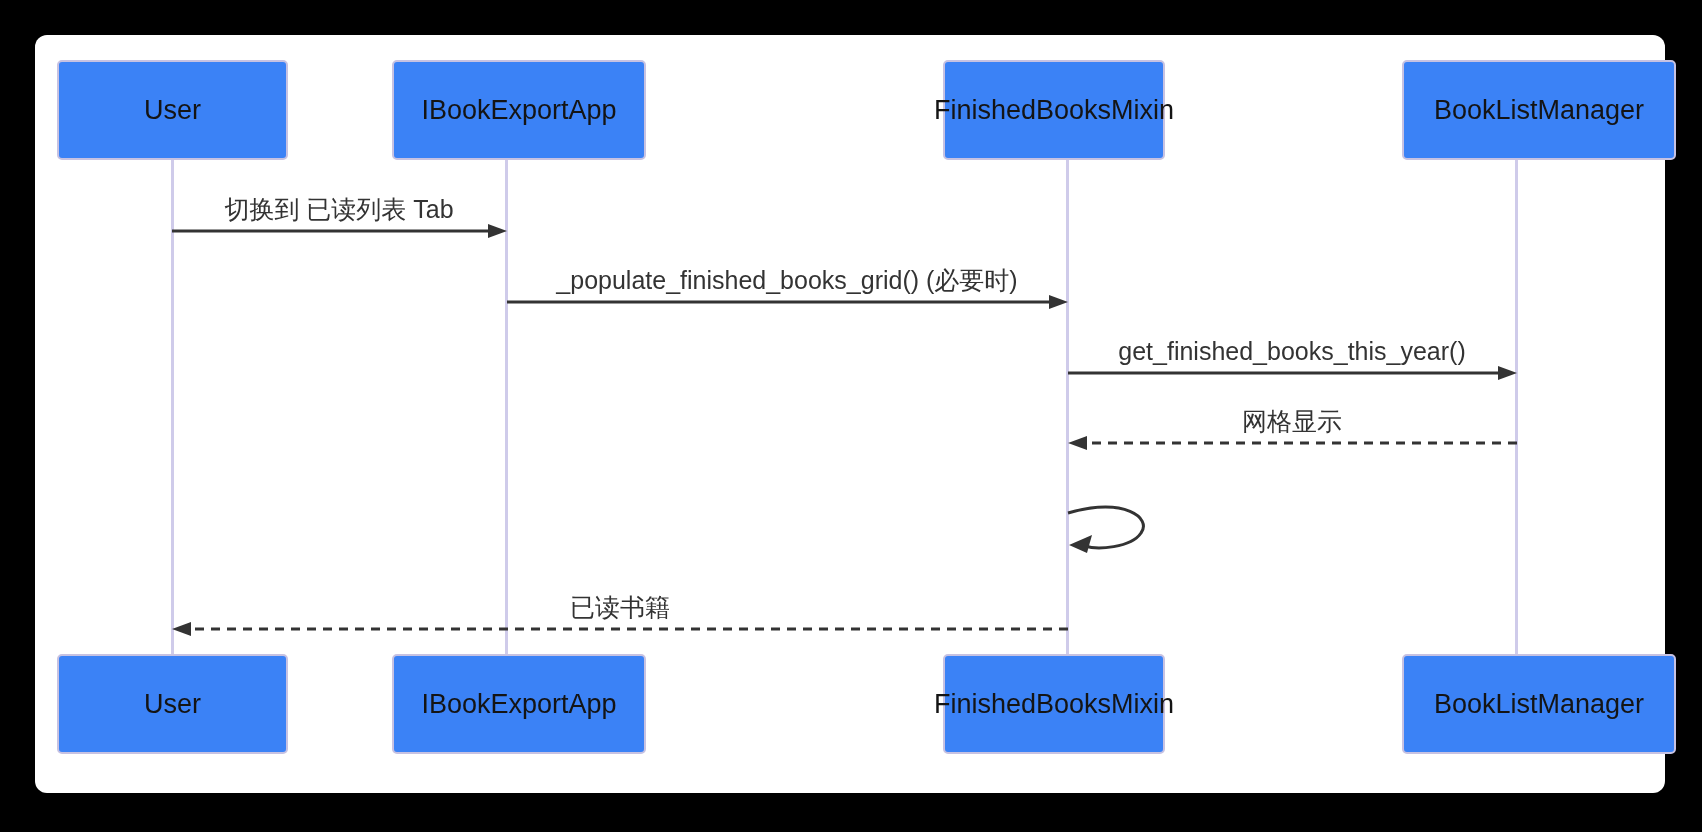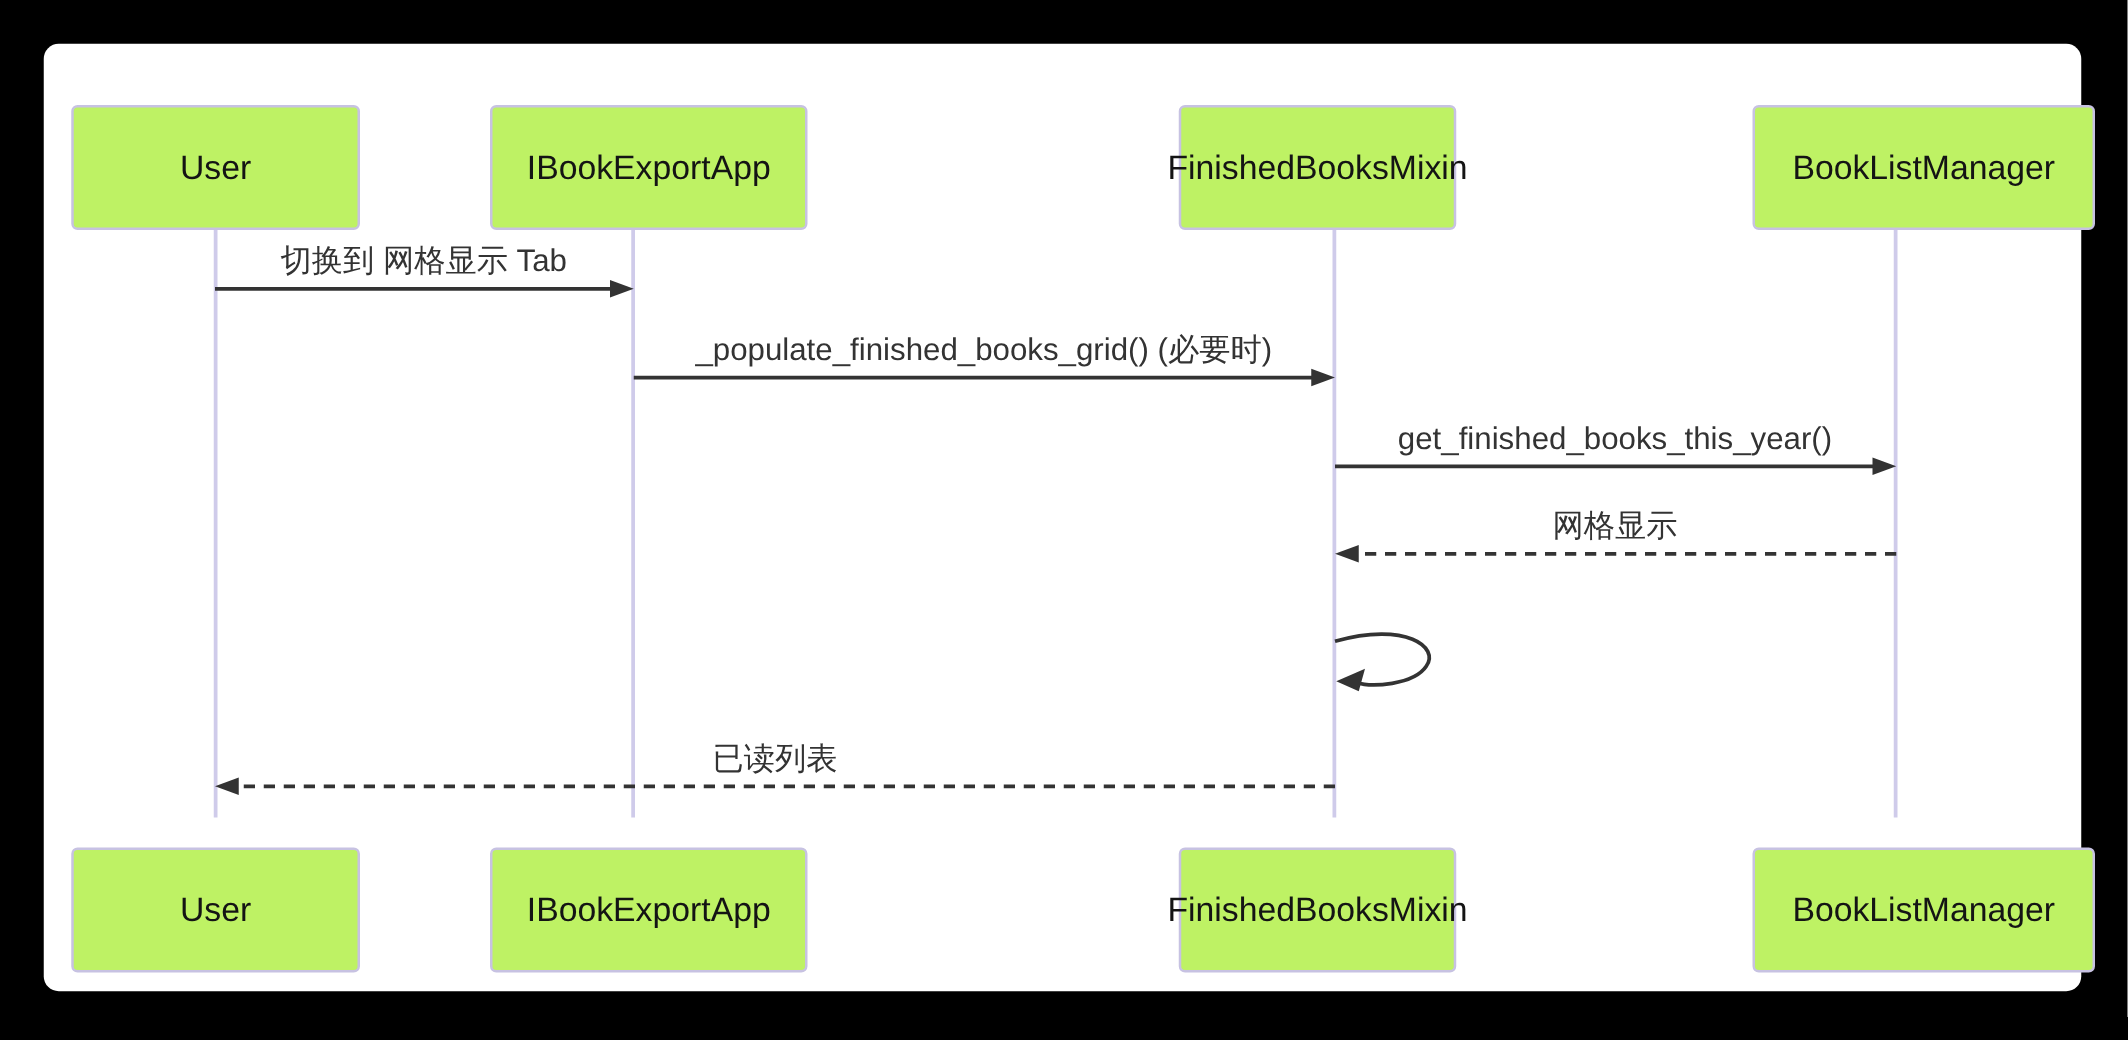--- a/index.html
+++ b/index.html
@@ -12,26 +12,26 @@
   }
   .canvas {
     position: absolute; left: 35px; top: 35px;
     width: 1630px; height: 758px;
     background: #ffffff;
     border-radius: 12px;
   }
   .actor {
     position: absolute;
     height: 100px;
-    background: #bef264;
+    background: #3b82f6;
     border: 2px solid #C7C2E2;
     border-radius: 5px;
     box-sizing: border-box;
     display: flex; align-items: center; justify-content: center;
-    font-size: 27px; color: #141414; margin-top: 24px;
+    font-size: 27px; color: #141414;
   }
   .actor.row-top { top: 25px; }
   .actor.row-bottom { top: 619px; }
   .actor.a-user  { left: 22px;   width: 231px; }
   .actor.a-app   { left: 357px;  width: 254px; }
   .actor.a-mixin { left: 908px;  width: 222px; }
   .actor.a-blm   { left: 1367px; width: 274px; text-align: right; }
   .lifeline {
     position: absolute; top: 125px;
     width: 3px; height: 494px;
@@ -116,19 +116,19 @@
   <div class="actor row-bottom a-app">
     <span>IBookExportApp</span>
   </div>
   <div class="actor row-bottom a-mixin">
     <span>FinishedBooksMixin</span>
   </div>
   <div class="actor row-bottom a-blm">
     <span>BookListManager</span>
   </div>
 
-  <div class="msg-label ml-1">切换到 网格显示 Tab</div>
+  <div class="msg-label ml-1">切换到 已读列表 Tab</div>
   <div class="msg-label ml-3">get_finished_books_this_year()</div>
   <div class="msg-label ml-2">_populate_finished_books_grid() (必要时)</div>
   <div class="msg-label ml-4">网格显示</div>
-  <div class="msg-label ml-6">已读列表</div>
+  <div class="msg-label ml-6">已读书籍</div>
 
 </div>
 
 </body></html>

